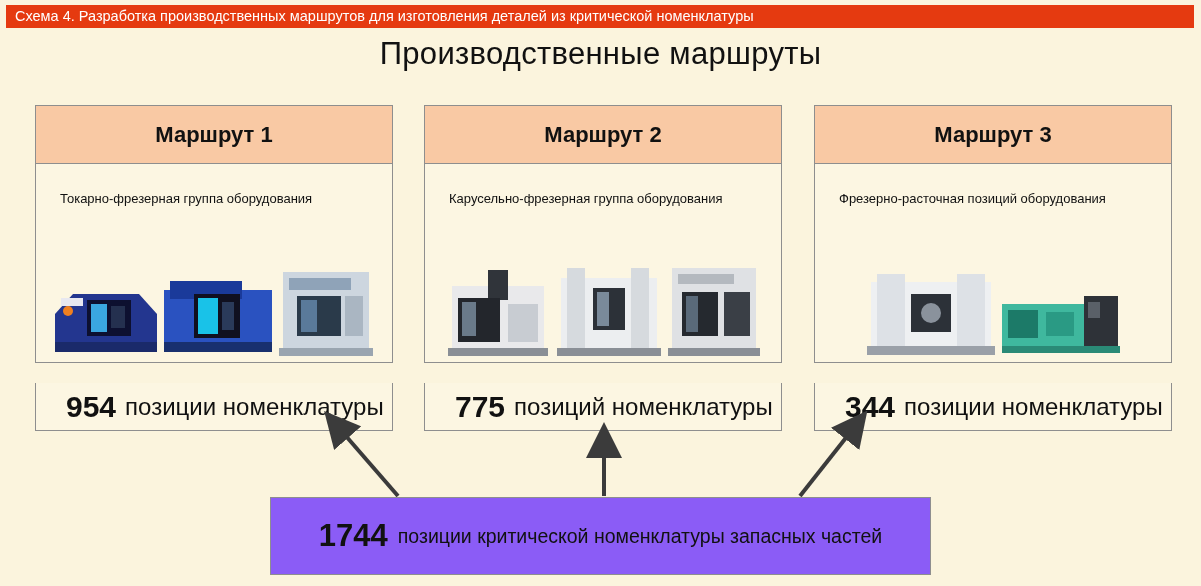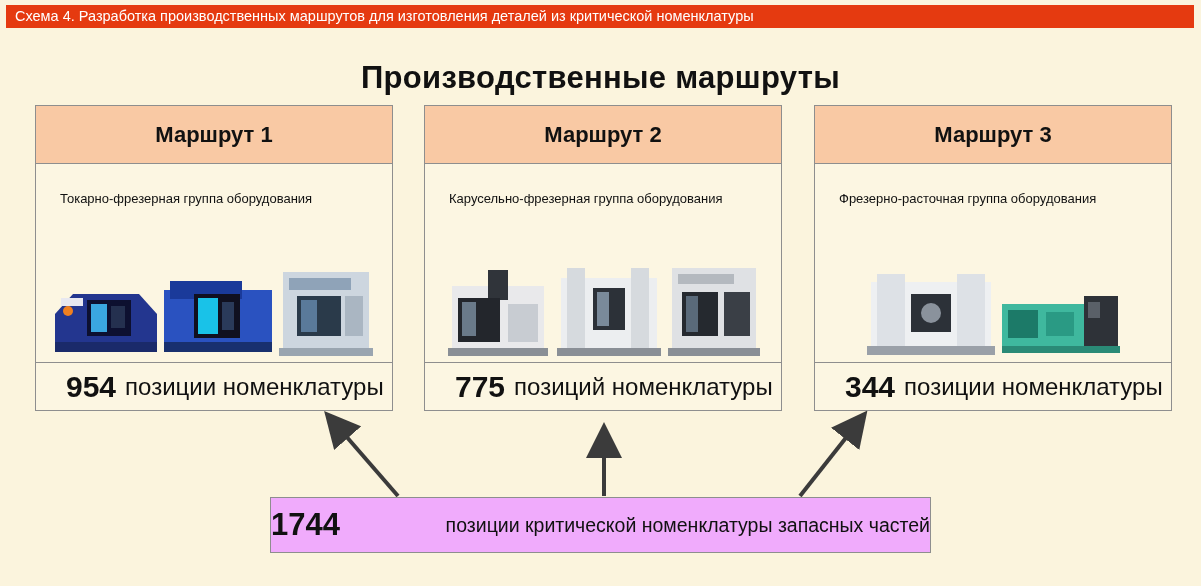--- a/index.html
+++ b/index.html
@@ -12,23 +12,22 @@
     overflow:hidden;
   }
   .banner {
     position:absolute; top:5px; left:6px; right:7px; height:23px;
     background:#e53a10; color:#ffffff;
     font-size:14.5px; line-height:23px; padding-left:9px;
     white-space:nowrap; overflow:hidden;
   }
   .page-title {
     position:absolute; top:36px; left:0; width:100%;
-    text-align:center; font-size:31px; font-weight:bold;
+    text-align:center; font-size:31px; font-weight:normal;
     letter-spacing:0.3px;
-    margin-top:24px;
   }
   .route {
     position:absolute; top:105px; width:358px;border-radius:21px;
   }
   .route.r1 { left:35px; }
   .route.r2 { left:424px; }
   .route.r3 { left:814px; }
   .route-header {
     height:59px; background:#f9c9a4; border:1px solid #8e8e8e;
     text-align:center; line-height:57px;
@@ -42,28 +41,28 @@
     padding:26px 22px 0 24px;
     font-size:13px; line-height:1.45;
   }
   .machines {
     position:absolute; left:0; right:0; bottom:6px;
     display:flex; justify-content:center; align-items:flex-end; gap:7px;
   }
   .route-footer {
     height:48px; border:1px solid #8e8e8e; border-top:none;
     background:#fcf6e2;
-    display:flex; align-items:center; padding-left:30px;
+    display:flex; align-items:center; padding-left:30px;margin-top:20px;
   }
   .count { font-size:30px; font-weight:bold; margin-right:9px; }
   .count-label { font-size:24px; }
   .total-box {
-    position:absolute; left:270px; top:497px; width:661px; height:56px;
-    background:#f0abfc; border:1px solid #8e8e8e;
-    display:flex; align-items:center; justify-content:space-between;
+    position:absolute; left:270px; top:497px; width:661px; height:78px;
+    background:#8b5cf6; border:1px solid #8e8e8e;
+    display:flex; align-items:center; justify-content:center;
   }
   .total-count { font-size:31px; font-weight:bold; margin-right:10px; }
   .total-label { font-size:19.5px; }
   .arrows { position:absolute; left:0; top:408px; }
 </style>
 </head>
 <body>
 
 <div class="banner">Схема 4. Разработка производственных маршрутов для изготовления деталей из критической номенклатуры</div>
 
@@ -140,21 +139,21 @@
   </div>
   <div class="route-footer">
     <span class="count">775</span>
     <span class="count-label">позиций номенклатуры</span>
   </div>
 </div>
 
 <div class="route r3">
   <div class="route-header">Маршрут 3</div>
   <div class="route-body">
-    <div class="route-desc">Фрезерно-расточная группа оборудования</div>
+    <div class="route-desc">Фрезерно-расточная позиций оборудования</div>
     <div class="machines">
       <svg width="128" height="86" viewBox="0 0 128 86">
         <rect x="4" y="12" width="120" height="64" fill="#eef0f2"></rect>
         <rect x="10" y="4" width="28" height="72" fill="#dde1e6"></rect>
         <rect x="90" y="4" width="28" height="72" fill="#dde1e6"></rect>
         <rect x="44" y="24" width="40" height="38" fill="#2c3138"></rect>
         <circle cx="64" cy="43" r="10" fill="#8a929c"></circle>
         <rect x="0" y="76" width="128" height="9" fill="#9aa0a8"></rect>
       </svg>
       <svg width="118" height="64" viewBox="0 0 118 64">

